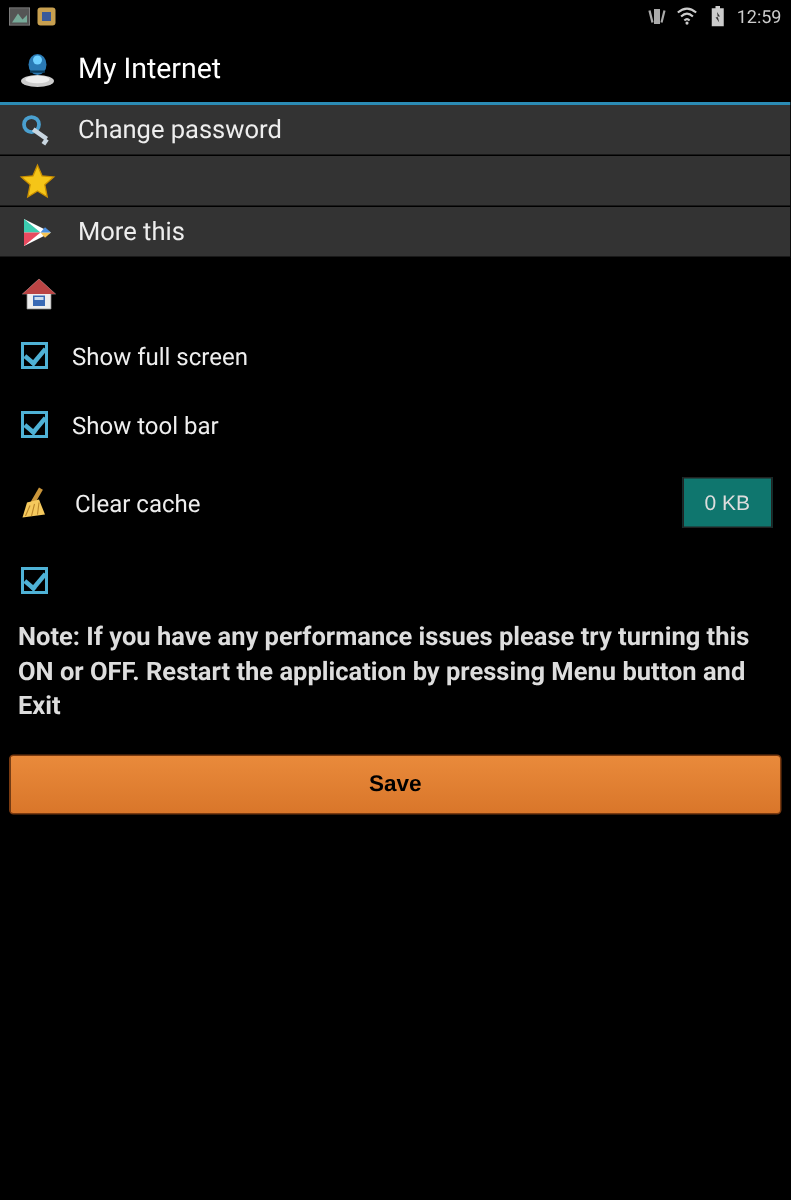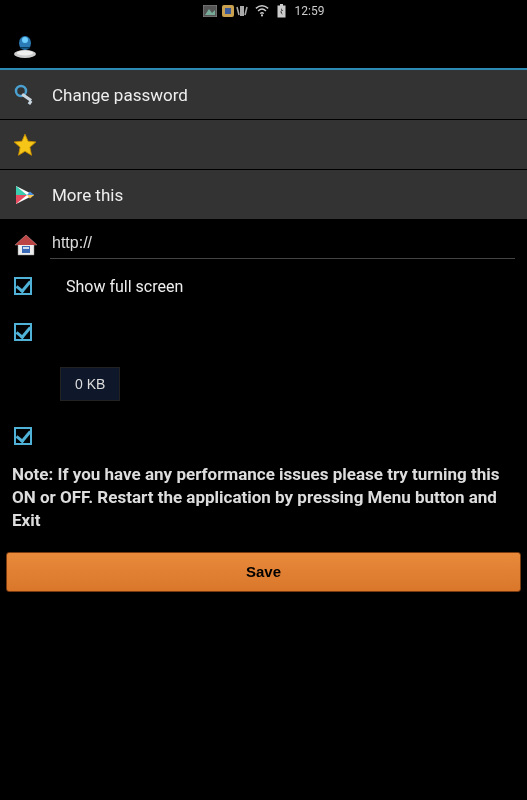--- a/index.html
+++ b/index.html
@@ -9,42 +9,42 @@
     background: #000;
     font-family: Roboto, "Helvetica Neue", Arial, sans-serif;
     color: #eee;
     overflow: hidden;
     position: relative;
   }
   .status-bar {
     height: 22px;
     background: #000;
     display: flex;
-    justify-content: center;
+    justify-content: space-between;
     align-items: center;
     padding: 0 6px;
     font-size: 12px;
     color: #ccc;
   }
   .status-left { display: flex; gap: 4px; align-items: center; }
   .status-right { display: flex; gap: 6px; align-items: center; }
   .status-icon { width: 14px; height: 14px; display:flex; align-items:center; justify-content:center; }
   .title-bar {
     display: flex;
     align-items: center;
     height: 48px;
     padding: 0 10px;
     gap: 12px;
     border-bottom: 2px solid #2b8bb5;
   }
   .title-bar .title { font-size: 19px; color: #fff; }
   .list-item {
     display: flex;
     align-items: center;
-    height: 50px;
+    height: 34px;
     padding: 0 12px;
     gap: 14px;
     background: #333;
     border-bottom: 1px solid #000;
     font-size: 17px;
     cursor: pointer;
   }
   .list-item .icon-slot { width: 26px; height: 26px; display:flex; align-items:center; justify-content:center; }
   .home-row {
     display: flex;
@@ -59,21 +59,21 @@
     border: none;
     border-bottom: 1px solid #444;
     color: #ddd;
     font-size: 16px;
     padding: 4px 2px 6px;
     outline: none;
   }
   .check-row {
     display: flex;
     align-items: center;
-    gap: 32px;
+    gap: 14px;
     padding: 12px 12px;
     font-size: 16px;
   }
   .check-row .icon-slot { width: 22px; height: 22px; display:flex; align-items:center; justify-content:center;}
   .checkbox {
     width: 18px; height: 18px;
     border: 2px solid #4fb2d6;
     position: relative;
   }
   .checkbox.checked::after {
@@ -87,21 +87,21 @@
   }
   .cache-row {
     display: flex;
     align-items: center;
     justify-content: space-between;
     padding: 12px 12px;
     font-size: 16px;
   }
   .cache-left { display: flex; align-items: center; gap: 14px; }
   .cache-btn {
-    background: #0f172a;
+    background: #0f766e;
     color: #ddd;
     border: 1px solid #222;
     padding: 8px 14px;
     font-size: 14px;
     cursor: pointer;
     margin-left: 48px;
   }
   .note {
     font-size: 17px;
     color: #ddd;
@@ -175,20 +175,21 @@
 <div class="title-bar">
   <span>
     <svg width="30" height="28" viewBox="0 0 30 28">
       <ellipse cx="15" cy="23" rx="11" ry="4" fill="#ccc"></ellipse>
       <ellipse cx="15" cy="22" rx="8" ry="2.5" fill="#eee"></ellipse>
       <ellipse cx="15" cy="12" rx="6" ry="7" fill="#2a7ab5"></ellipse>
       <ellipse cx="15" cy="9" rx="3" ry="3" fill="#6fd0ff"></ellipse>
       <rect x="10" y="16" width="10" height="1.5" fill="#0a3a5a"></rect>
     </svg>
   </span>
+  <span class="title">My Internet</span>
 </div>
 
 <div class="list-item">
   <span class="icon-slot">
     <svg width="24" height="24" viewBox="0 0 24 24">
         <circle cx="8" cy="8" r="5" fill="none" stroke="#4aa0d0" stroke-width="2.5"></circle>
         <rect x="10" y="10" width="11" height="3" transform="rotate(35 10 10)" fill="#c9d6e0"></rect>
         <rect x="17" y="17" width="3" height="4" transform="rotate(35 17 17)" fill="#c9d6e0"></rect>
       </svg>
   </span>
@@ -218,37 +219,49 @@
 
 <div class="home-row">
   <span>
     <svg width="28" height="28" viewBox="0 0 28 28">
       <polygon points="14,4 25,14 22,14 22,24 6,24 6,14 3,14" fill="#eee" stroke="#888" stroke-width="0.5"></polygon>
       <polygon points="14,4 25,14 3,14" fill="#b44"></polygon>
       <rect x="10" y="15" width="8" height="7" fill="#3a6ab5"></rect>
       <rect x="11" y="16" width="6" height="2" fill="#cde"></rect>
     </svg>
   </span>
-  <input type="text" value="http://" style="">
 </div>
 
 <div class="check-row">
   <span class="icon-slot">
       <span class="checkbox checked"></span>
     </span>
   <span>Show full screen</span>
 </div>
 
 <div class="check-row">
   <span class="icon-slot">
       <span class="checkbox checked"></span>
     </span>
+  <span>Show tool bar</span>
 </div>
 
 <div class="cache-row">
+  <div class="cache-left">
+    <span>
+      <svg width="24" height="24" viewBox="0 0 24 24">
+        <rect x="14" y="2" width="3" height="11" transform="rotate(30 14 2)" fill="#c9953a"></rect>
+        <polygon points="6,12 14,10 18,20 3,22" fill="#f5c95d"></polygon>
+        <line x1="5" y1="21" x2="8" y2="14" stroke="#b8842a" stroke-width="0.7"></line>
+        <line x1="9" y1="21" x2="11" y2="13" stroke="#b8842a" stroke-width="0.7"></line>
+        <line x1="13" y1="20" x2="14" y2="12" stroke="#b8842a" stroke-width="0.7"></line>
+      </svg>
+    </span>
+    <span>Clear cache</span>
+  </div>
   <button class="cache-btn">0 KB</button>
 </div>
 
 <div class="check-row">
   <span class="icon-slot">
       <span class="checkbox checked"></span>
     </span>
 </div>
 
 <div class="note">Note: If you have any performance issues please try turning this ON or OFF. Restart the application by pressing Menu button and Exit</div>

